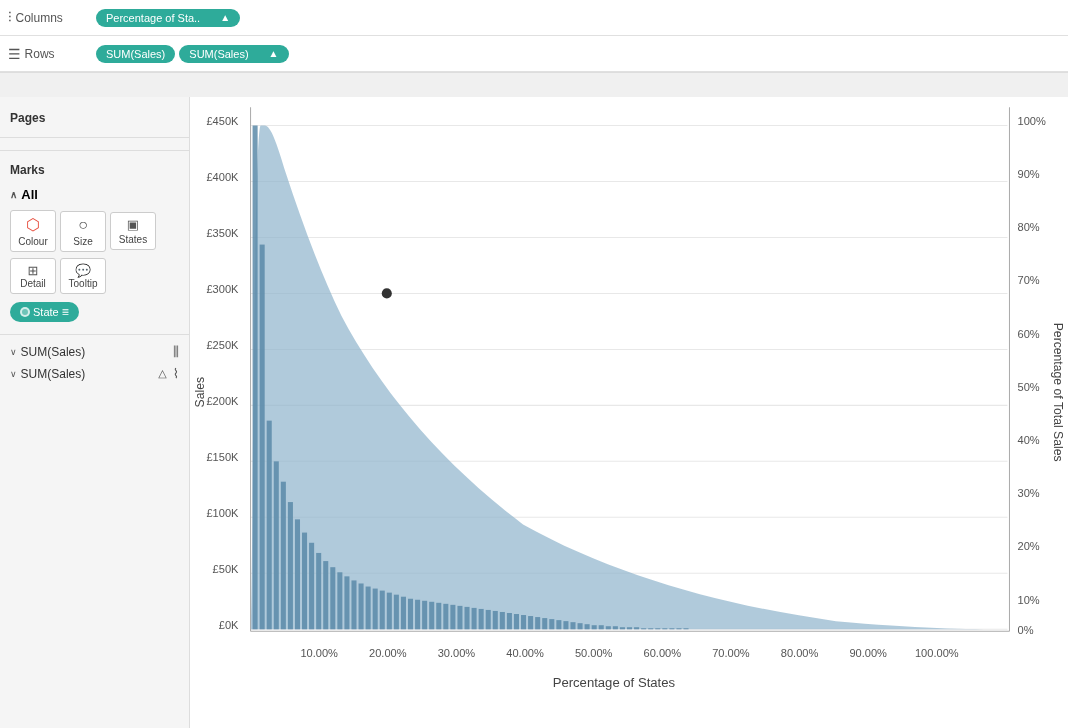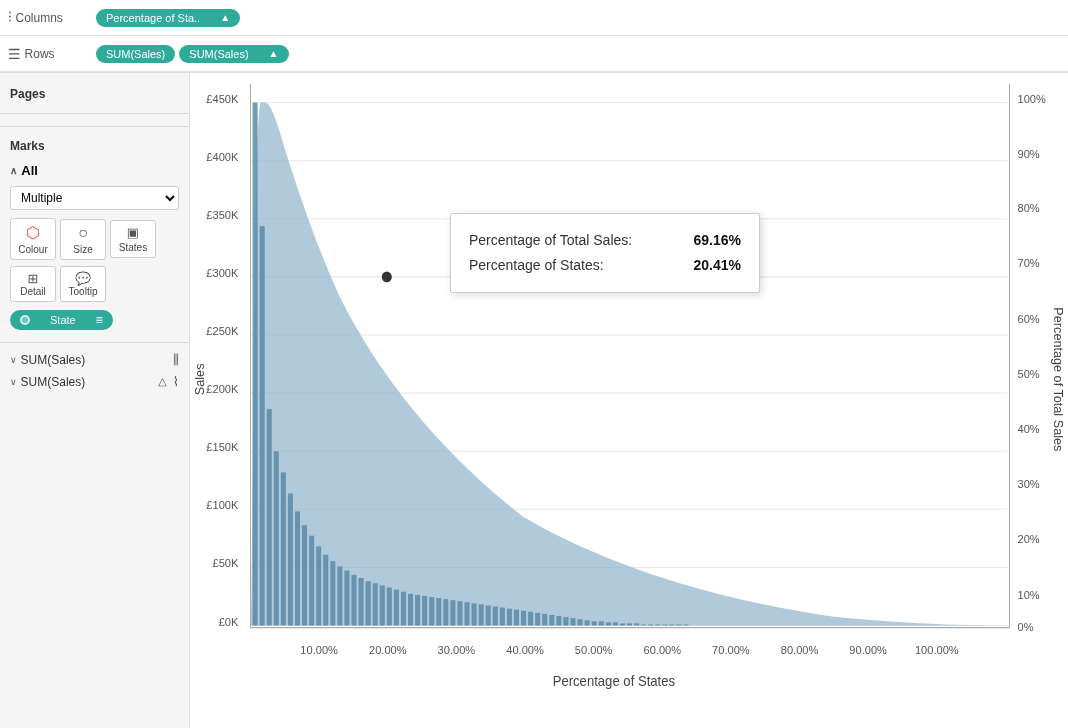--- a/index.html
+++ b/index.html
@@ -5,21 +5,21 @@
     * { box-sizing: border-box; margin: 0; padding: 0; }
     body { font-family: 'Segoe UI', Arial, sans-serif; font-size: 12px; background: #f0f0f0; display: flex; flex-direction: column; width: 1068px; height: 728px; overflow: hidden; }
 
     .top-bar { background: #fff; border-bottom: 1px solid #ddd; }
     .toolbar-row { display: flex; align-items: center; padding: 4px 8px; border-bottom: 1px solid #e0e0e0; min-height: 36px; }
     .toolbar-label { color: #555; font-size: 12px; display: flex; align-items: center; gap: 4px; margin-right: 8px; min-width: 80px; }
     .pill { background: #2eab9a; color: white; border-radius: 12px; padding: 3px 10px; font-size: 11px; display: inline-flex; align-items: center; gap: 20px; cursor: pointer; }
     .pill .delta { font-size: 10px; }
     .pill-gap { margin-left: 4px; }
 
-    .main-area { display: flex; flex: 1; overflow: hidden; }
+    .main-area { display: flex; flex: 1; overflow: hidden; margin-top: 24px; }
 
     
     .sidebar { width: 190px; background: #f5f5f5; border-right: 1px solid #ddd; display: flex; flex-direction: column; padding: 8px 0; overflow-y: auto; }
     .sidebar-section { padding: 6px 10px 2px 10px; }
     .sidebar-section-title { font-weight: 600; font-size: 12px; color: #333; margin-bottom: 4px; }
     .sidebar-divider { border: none; border-top: 1px solid #ddd; margin: 6px 0; }
 
     .marks-header { display: flex; align-items: center; gap: 4px; font-weight: 600; font-size: 12px; padding: 4px 10px; }
     .marks-all { font-size: 13px; font-weight: 600; color: #000000; }
     .caret { font-size: 10px; color: #555; }
@@ -28,21 +28,21 @@
     .dropdown-select { width: 100%; padding: 3px 6px; border: 1px solid #ccc; border-radius: 3px; font-size: 12px; background: white; }
 
     .marks-buttons { display: flex; align-items: center; gap: 4px; padding: 4px 10px; }
     .mark-btn { display: flex; flex-direction: column; align-items: center; border: 1px solid #ccc; border-radius: 3px; padding: 4px 6px; background: white; cursor: pointer; font-size: 10px; color: #444; min-width: 46px; }
     .mark-btn .icon { font-size: 16px; margin-bottom: 2px; }
 
     .marks-buttons2 { display: flex; align-items: center; gap: 4px; padding: 2px 10px; }
     .mark-btn2 { display: flex; flex-direction: column; align-items: center; border: 1px solid #ccc; border-radius: 3px; padding: 4px 6px; background: white; cursor: pointer; font-size: 10px; color: #444; min-width: 46px; }
 
     .state-pill-row { padding: 6px 10px; }
-    .state-pill { background: #2eab9a; color: white; border-radius: 12px; padding: 3px 10px; font-size: 11px; display: inline-flex; align-items: center; gap: 20px; cursor: pointer; }
+    .state-pill { background: #2eab9a; color: white; border-radius: 12px; padding: 3px 10px; font-size: 11px; display: inline-flex; align-items: center; gap: 3px; cursor: pointer; }
 
     .measure-row { display: flex; align-items: center; padding: 3px 10px; gap: 4px; cursor: pointer; font-size: 12px; color: #333; }
     .measure-row .caret-sm { font-size: 9px; color: #555; }
     .measure-row .chart-icon { color: #555; font-size: 13px; }
     .measure-row .delta-icon { font-size: 11px; color: #555; }
     .measure-row .line-icon { font-size: 13px; color: #555; }
 
     
     .chart-area { flex: 1; background: #f97316; position: relative; overflow: hidden; display: flex; flex-direction: column; }
     .chart-container { flex: 1; position: relative; padding: 10px 0 40px 0; }
@@ -91,25 +91,20 @@
       <div class="sidebar-section-title">Pages</div>
     </div>
     <hr class="sidebar-divider">
     <hr class="sidebar-divider">
     <div class="sidebar-section">
       <div class="sidebar-section-title">Marks</div>
     </div>
     <div class="marks-header">
       <span class="caret">∧</span>
       <span class="marks-all">All</span>
-    </div>
-    <div class="dropdown-row">
-      <select class="dropdown-select">
-        <option>Multiple</option>
-      </select>
     </div>
     <div class="marks-buttons">
       <div class="mark-btn">
         <span class="icon" style="color:#e74c3c;">⬡</span>
         <span>Colour</span>
       </div>
       <div class="mark-btn">
         <span class="icon" style="color:#555;">○</span>
         <span>Size</span>
       </div>
@@ -298,27 +293,17 @@
         </g>
 
         <line x1="60" y1="10" x2="60" y2="525" stroke="#aaa" stroke-width="1"></line>
         <line x1="60" y1="525" x2="812" y2="525" stroke="#aaa" stroke-width="1"></line>
         <line x1="812" y1="10" x2="812" y2="525" stroke="#aaa" stroke-width="1"></line>
 
         <circle cx="195" cy="193" r="5" fill="#333"></circle>
 
       </svg>
 
-      <div class="tooltip-box" style="left: 260px; top: 140px; min-width: 310px;">
-        <div class="tooltip-row">
-          <span class="tooltip-label">Percentage of Total Sales:</span>
-          <span class="tooltip-value">69.16%</span>
-        </div>
-        <div class="tooltip-row">
-          <span class="tooltip-label">Percentage of States:</span>
-          <span class="tooltip-value">20.41%</span>
-        </div>
-      </div>
 
     </div>
   </div>
 
 </div>
 
 </body></html>

